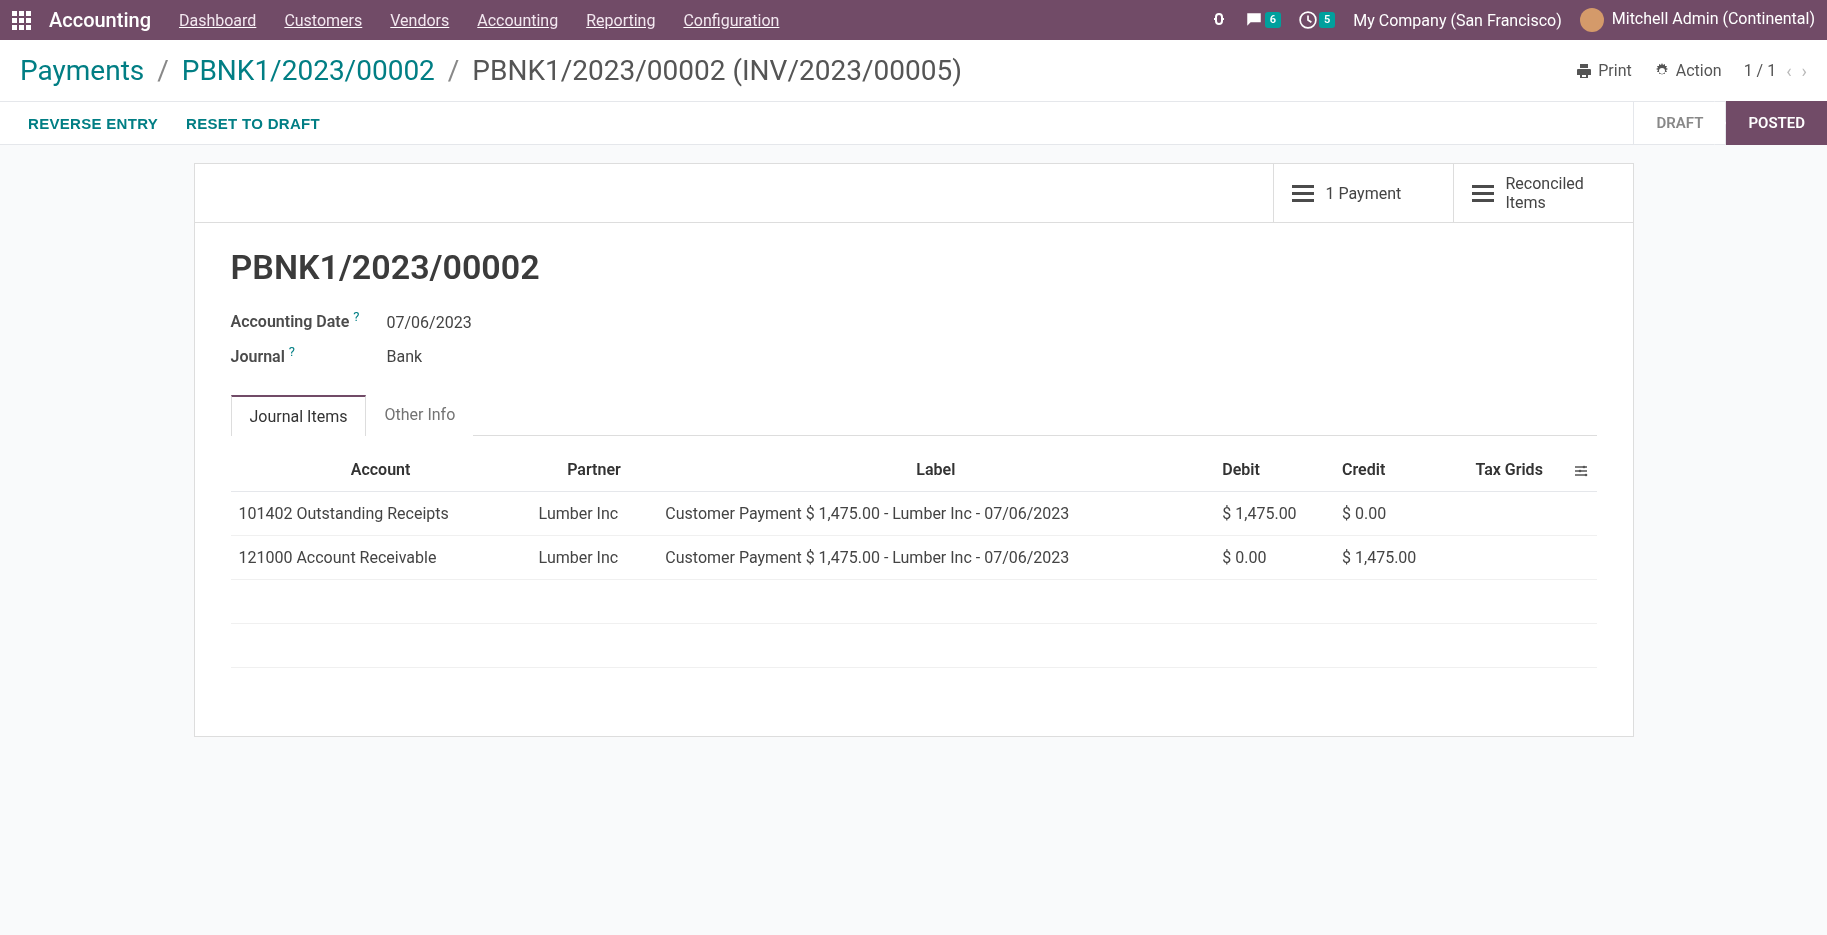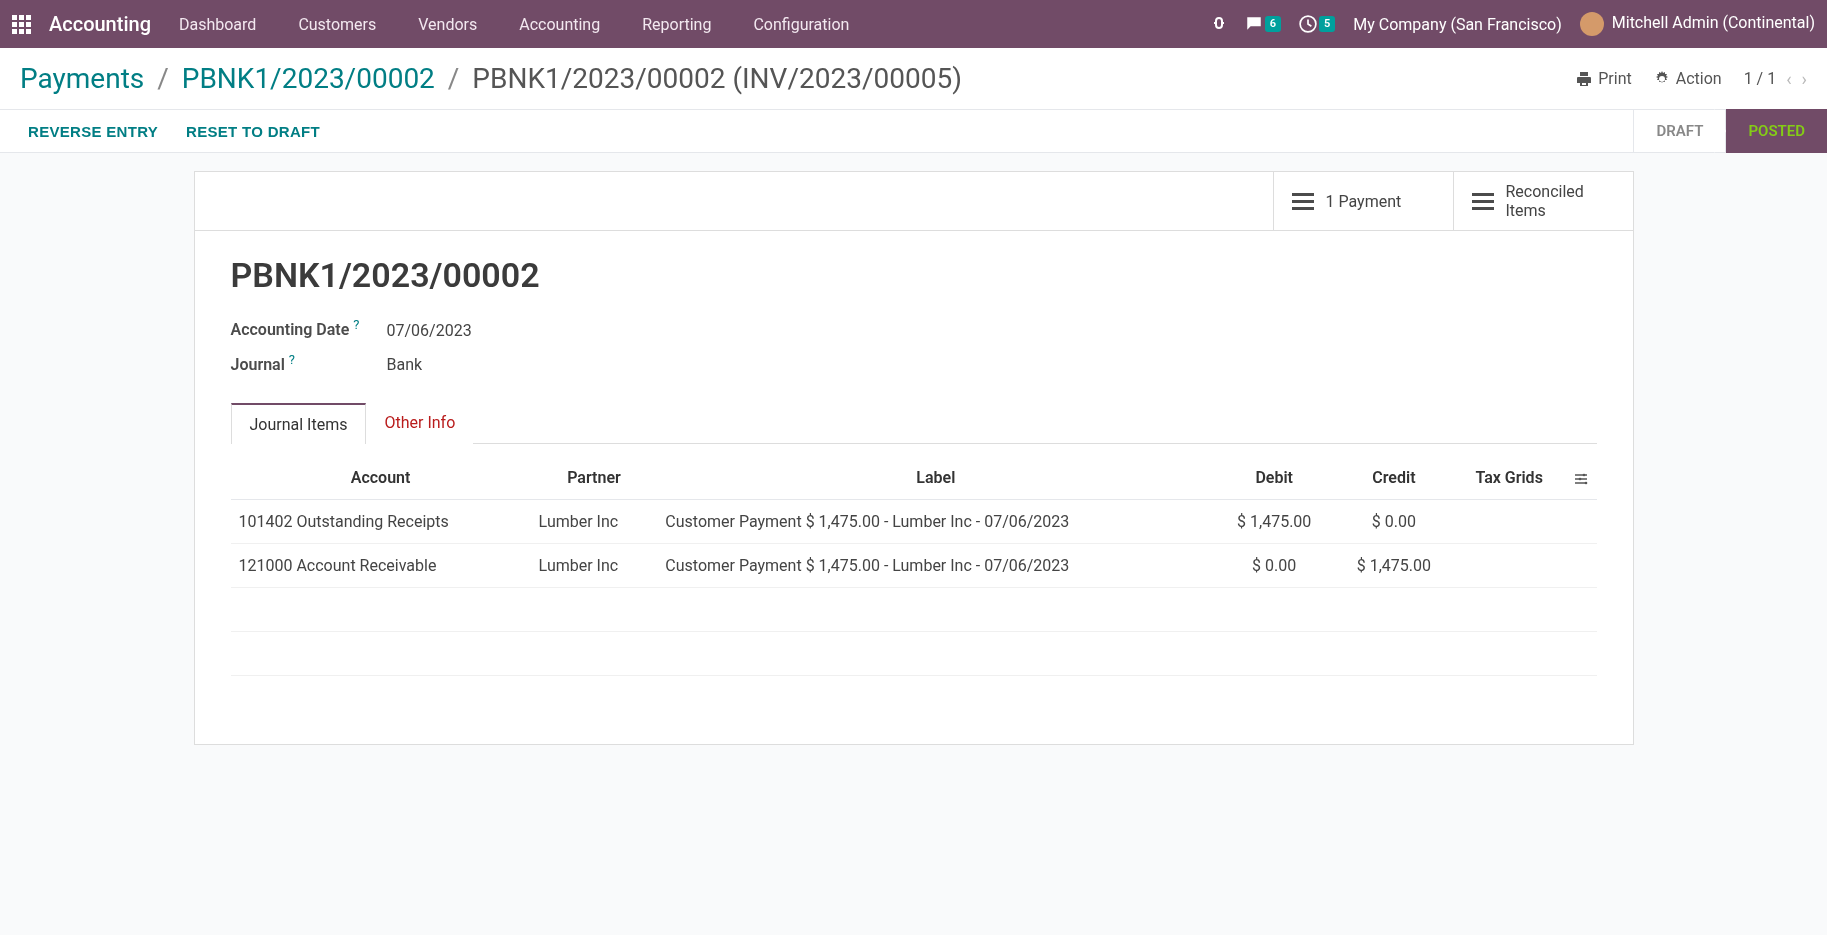--- a/index.html
+++ b/index.html
@@ -1,23 +1,23 @@
 <!DOCTYPE html>
 <html><head>
 <meta charset="utf-8">
 <style>
 * { box-sizing: border-box; margin: 0; padding: 0; }
 body { font-family: -apple-system, BlinkMacSystemFont, "Segoe UI", Roboto, "Helvetica Neue", Arial, sans-serif; font-size: 15px; color: #374151; background: #f9fafb; }
 
 
-.topnav { background: #714B67; color: #fff; display: flex; align-items: center; height: 48px; padding: 0 12px; gap: 18px; }
+.topnav { background: #714B67; color: #fff; display: flex; align-items: center; height: 40px; padding: 0 12px; gap: 18px; }
 .topnav .apps-icon { display: grid; grid-template-columns: repeat(3, 5px); grid-template-rows: repeat(3, 5px); gap: 2px; cursor: pointer; }
 .topnav .apps-icon span { background: #fff; width: 5px; height: 5px; }
 .topnav .brand { font-size: 20px; font-weight: 500; margin-right: 10px; }
-.topnav .menu { display: flex; gap: 42px; flex: 1; }
+.topnav .menu { display: flex; gap: 28px; flex: 1; text-decoration: underline; }
 .topnav .menu a { color: #f3e8f0; text-decoration: none; font-size: 16px; cursor: pointer; }
 .topnav .right { display: flex; align-items: center; gap: 18px; font-size: 16px; }
 .topnav .icon-btn { position: relative; cursor: pointer; display: inline-flex; align-items: center; }
 .badge { background: #00A09D; color: #fff; font-size: 11px; font-weight: 600; padding: 0 5px; border-radius: 3px; margin-left: 2px; line-height: 16px; }
 .avatar { width: 24px; height: 24px; border-radius: 50%; background: #d49a6a; display: inline-block; vertical-align: middle; margin-right: 4px; }
 
 
 .toolbar { display: flex; align-items: center; justify-content: space-between; padding: 14px 20px 14px 20px; background: #fff; }
 .breadcrumb { font-size: 28px; color: #374151; }
 .breadcrumb a { color: #017E84; text-decoration: none; cursor: pointer; }
@@ -27,21 +27,21 @@
 .toolbar-right .btn { cursor: pointer; display: inline-flex; align-items: center; gap: 6px; }
 .pager { display: flex; align-items: center; gap: 10px; }
 .pager .chev { color: #bbb; font-size: 18px; cursor: pointer; }
 
 
 .actionbar { display: flex; align-items: center; justify-content: space-between; background: #fff; border-top: 1px solid #e5e7eb; border-bottom: 1px solid #e5e7eb; padding: 0 0 0 28px; height: 44px; }
 .actionbar .left { display: flex; gap: 28px; }
 .actionbar .left button { background: none; border: none; color: #017E84; font-weight: 700; font-size: 15px; letter-spacing: 0.3px; cursor: pointer; }
 .statusbar { display: flex; align-items: stretch; height: 44px; }
 .statusbar .stage { padding: 0 22px; display: flex; align-items: center; font-weight: 600; color: #888; border-left: 1px solid #e5e7eb; position: relative; }
-.statusbar .stage.active { background: #714B67; color: #84cc16; text-align: center; }
+.statusbar .stage.active { background: #714B67; color: #ffffff; text-align: center; }
 .statusbar .stage.active::before { content: ""; position: absolute; left: -12px; top: 0; border-top: 22px solid transparent; border-bottom: 22px solid transparent; border-left: 12px solid #fff; }
 .statusbar .stage.active::after { content: ""; position: absolute; left: -11px; top: 0; border-top: 22px solid transparent; border-bottom: 22px solid transparent; border-left: 12px solid #714B67; display: none; }
 
 
 .sheet-wrapper { padding: 18px 68px; }
 .sheet { background: #fff; border: 1px solid #ddd; max-width: 1440px; margin: 0 auto; }
 .statboxes { display: flex; justify-content: flex-end; border-bottom: 1px solid #ddd; }
 .statbox { border-left: 1px solid #ddd; padding: 10px 18px; display: flex; align-items: center; gap: 12px; min-width: 180px; cursor: pointer; font-size: 16px; color: #444; }
 .statbox .bars { display: flex; flex-direction: column; gap: 4px; }
 .statbox .bars span { display: block; width: 22px; height: 3px; background: #4b4b4b; }
@@ -50,31 +50,31 @@
 .sheet-body { padding: 24px 36px; }
 .record-title { font-size: 34px; font-weight: 600; color: #3b3b3b; margin-bottom: 22px; }
 .field-grid { display: grid; grid-template-columns: 1fr 1fr; gap: 12px 60px; margin-bottom: 28px; }
 .field-row { display: flex; align-items: baseline; gap: 26px; font-size: 16px; }
 .field-row .label { font-weight: 600; color: #4b4b4b; min-width: 130px; }
 .field-row .help { color: #017E84; font-size: 13px; vertical-align: super; font-weight: 400; }
 .field-row .value { color: #444; }
 
 
 .tabs { display: flex; border-bottom: 1px solid #ddd; margin-bottom: 12px; }
-.tabs .tab { padding: 10px 18px; border: 1px solid transparent; border-bottom: none; color: #b91c1c; font-size: 16px; cursor: pointer; position: relative; top: 1px; background: #fff; }
+.tabs .tab { padding: 10px 18px; border: 1px solid transparent; border-bottom: none; color: #737373; font-size: 16px; cursor: pointer; position: relative; top: 1px; background: #fff; }
 .tabs .tab.active { border-color: #ddd; border-top: 2px solid #714B67; color: #333; }
 .tabs .tab:not(.active) { border: 1px solid #ddd; border-bottom: none; border-top: 1px solid #ddd; background: #fff; }
 .tabs .tab:not(.active) { border-color: transparent; }
 .tabs .tab:first-child.active { }
 .tabs .tab:not(.active) { border: none; }
 
 
 table.journal { width: 100%; border-collapse: collapse; font-size: 16px; }
 table.journal th { text-align: center; font-weight: 600; padding: 12px 8px; border-bottom: 1px solid #e5e7eb; color: #333; }
-table.journal th.right, table.journal td.right { text-align: center; }
+table.journal th.right, table.journal td.right { text-align: left; }
 table.journal td { padding: 12px 8px; border-bottom: 1px solid #f0f0f0; color: #444; }
 table.journal tr.blank td { height: 44px; border-bottom: 1px solid #f0f0f0; }
 table.journal tr.total td { font-weight: 700; border-top: 1px solid #ddd; padding-top: 16px; padding-bottom: 16px; }
 .opt-icon { width: 18px; cursor: pointer; text-align: center; }
 .opt-icon svg { vertical-align: middle; }
 
 .svgicon { fill: currentColor; }
 </style>
 </head>
 <body>

